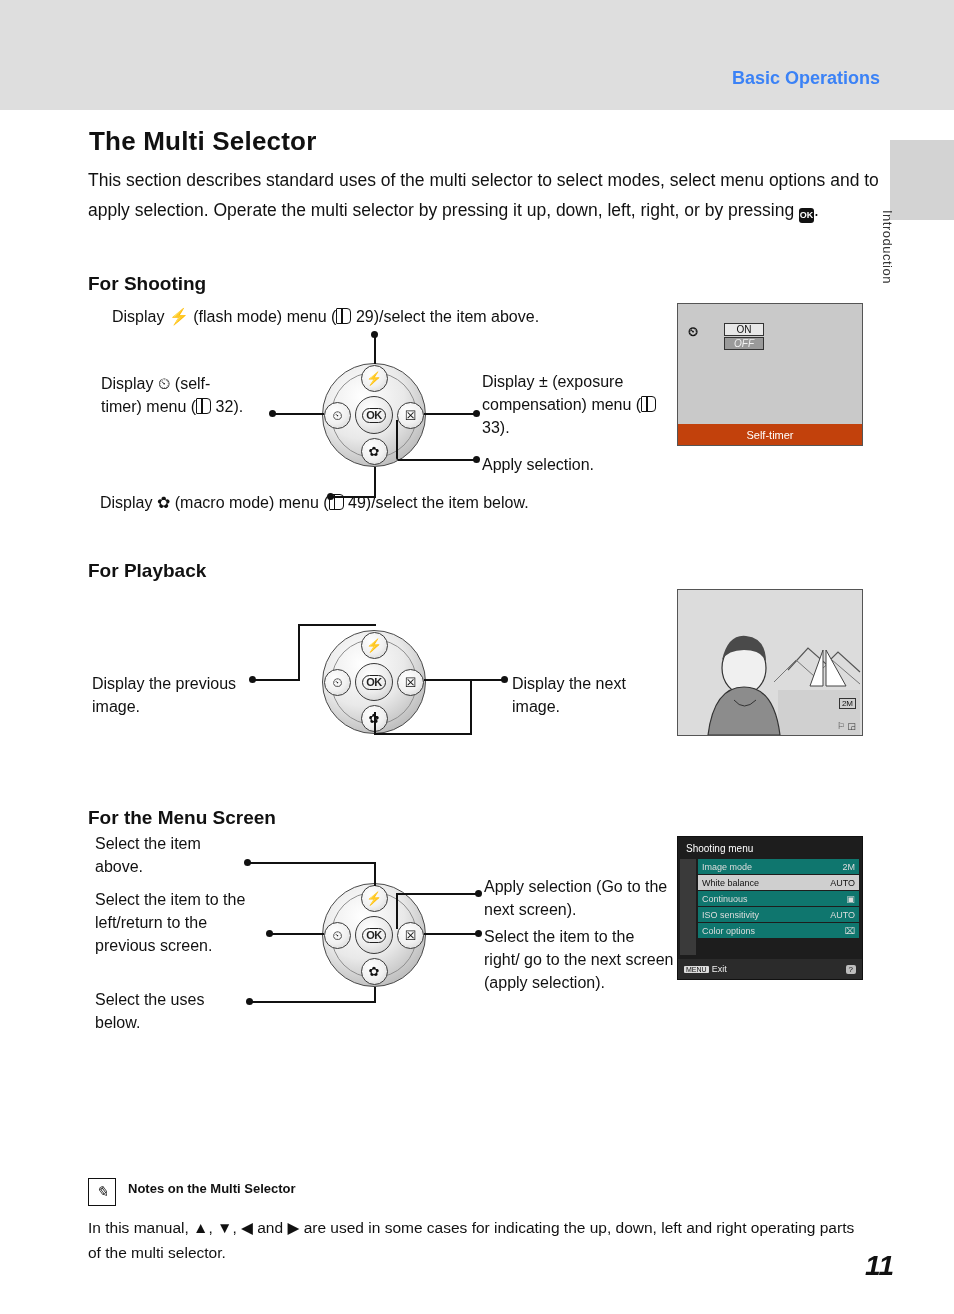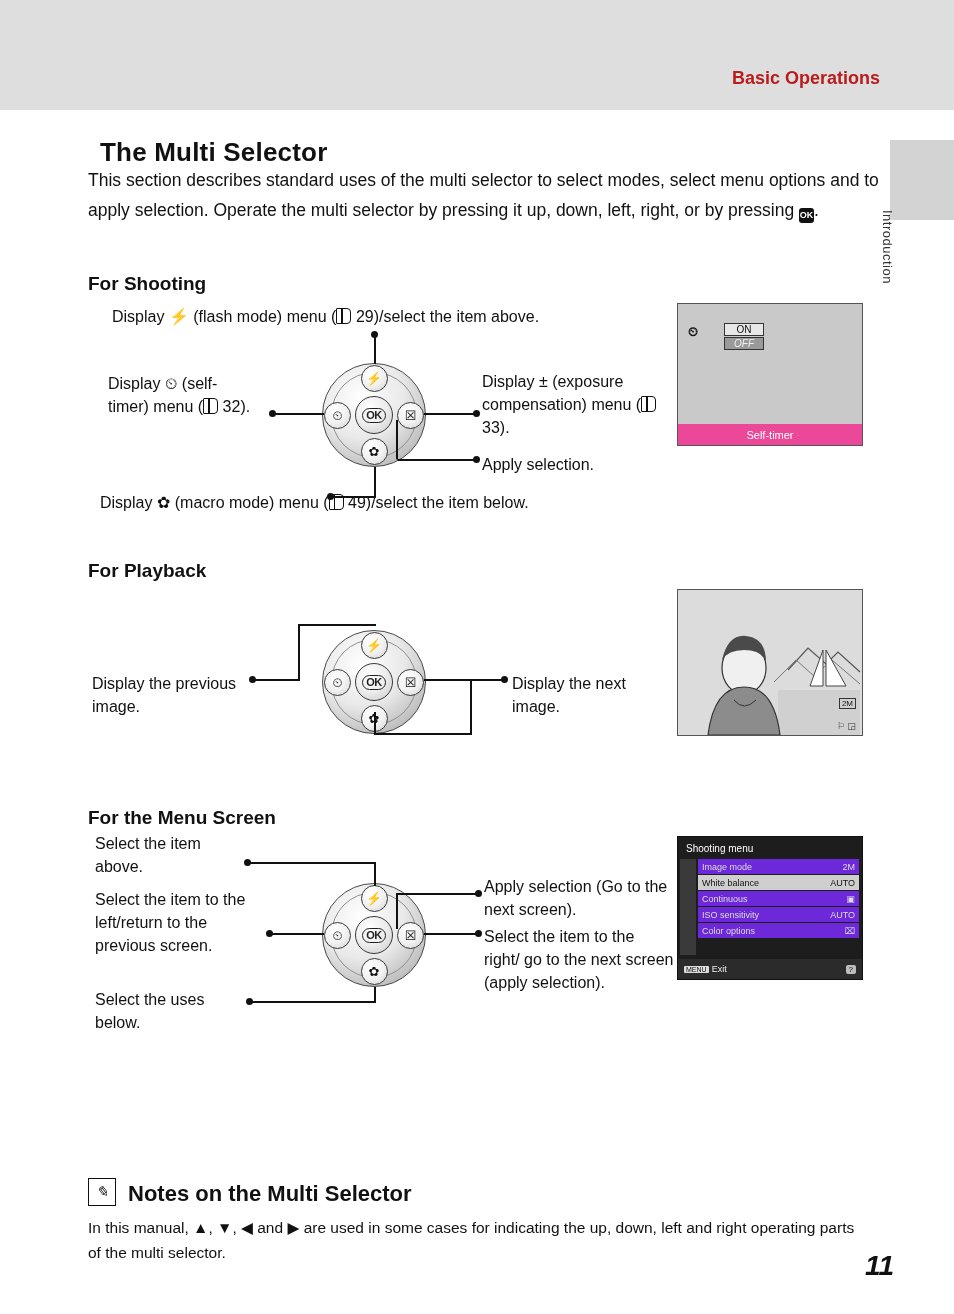--- a/index.html
+++ b/index.html
@@ -11,35 +11,35 @@
     position:relative;
     overflow:hidden;
   }
   .top-band{
     position:absolute;top:0;left:0;width:954px;height:110px;
     background:#dedede;
   }
   .header-title{
     position:absolute;top:68px;left:0;width:880px;
     text-align:right;
-    font-size:18px;font-weight:bold;color:#b91c1c;
+    font-size:18px;font-weight:bold;color:#3b82f6;
   }
   .side-tab{
     position:absolute;top:140px;left:890px;width:64px;height:80px;
     background:#d3d3d3;
   }
   .side-label{
     position:absolute;top:210px;left:880px;
     font-size:13px;color:#333;
     writing-mode:vertical-rl;
     letter-spacing:0.5px;
   }
   h1.page-title{
     position:absolute;top:125px;left:88px;
-    margin:12px;font-size:26px;font-weight:bold;letter-spacing:0.2px;
+    margin:1px;font-size:26px;font-weight:bold;letter-spacing:0.2px;
   }
   .intro{
     position:absolute;top:165px;left:88px;width:800px;
     font-size:17.5px;line-height:30px;color:#111;
   }
   h2.sec{
     position:absolute;margin:0;font-size:19px;font-weight:bold;
   }
   .lbl{position:absolute;font-size:16px;line-height:23px;color:#111;}
   .okglyph{
@@ -88,21 +88,21 @@
   
   .ln{position:absolute;background:#111;}
   .dotc{position:absolute;width:7px;height:7px;border-radius:50%;background:#111;}
 
   
   .screen{position:absolute;border:1.4px solid #555;box-sizing:border-box;background:#cfcfcf;}
 
   
   #scr-selftimer{left:677px;top:303px;width:186px;height:143px;background:#c9c9c9;}
   #scr-selftimer .bar{
-    position:absolute;left:0;bottom:0;width:100%;height:21px;background:#ec4899;
+    position:absolute;left:0;bottom:0;width:100%;height:21px;background:#c2410c;
     color:#fff;font-size:11px;display:flex;align-items:center;justify-content:center;
   }
   #scr-selftimer .tmr{
     position:absolute;left:10px;top:20px;font-size:13px;color:#111;font-weight:bold;
   }
   #scr-selftimer .onoff{position:absolute;left:46px;top:19px;}
   #scr-selftimer .on{border:1.4px solid #333;background:#e8e8e8;font-size:10px;padding:0 9px;text-align:center;}
   #scr-selftimer .off{border:1.4px solid #333;background:#9a9a9a;color:#f0f0f0;font-size:10px;padding:0 9px;text-align:center;margin-top:1px;font-style:italic;}
 
   
@@ -111,37 +111,37 @@
   #scr-playback .icons{position:absolute;right:6px;bottom:4px;font-size:9px;color:#333;}
   #scr-playback .tag{position:absolute;right:6px;bottom:26px;font-size:8px;border:1px solid #333;padding:0 2px;}
 
   
   #scr-menu{left:677px;top:836px;width:186px;height:144px;background:#1d1d1d;border-color:#111;}
   #scr-menu .title{position:absolute;left:8px;top:6px;color:#fff;font-size:10px;}
   #scr-menu .col{position:absolute;left:2px;top:22px;width:16px;bottom:24px;background:#3a3a3a;}
   #scr-menu .rows{position:absolute;left:20px;top:22px;right:3px;}
   #scr-menu .row{
     height:16px;display:flex;align-items:center;justify-content:space-between;
-    color:#ddd;font-size:9px;padding:0 4px;background:#6d28d9;border-bottom:1px solid #1d1d1d;
+    color:#ddd;font-size:9px;padding:0 4px;background:#0f766e;border-bottom:1px solid #1d1d1d;
     box-sizing:border-box;
   }
   #scr-menu .row.sel{background:#cfcfcf;color:#111;}
   #scr-menu .foot{
     position:absolute;left:0;right:0;bottom:0;height:20px;background:#2b2b2b;
     display:flex;align-items:center;color:#eee;font-size:9px;padding:0 6px;justify-content:space-between;
   }
   #scr-menu .mbadge{background:#ddd;color:#111;font-size:7px;padding:0 2px;border-radius:1px;margin-right:3px;}
   #scr-menu .qm{background:#bdbdbd;color:#111;font-size:8px;padding:0 3px;border-radius:2px;}
 
   
   .note-icon{
     position:absolute;left:88px;top:1178px;width:26px;height:26px;border:1.6px solid #111;
     display:flex;align-items:center;justify-content:center;font-size:15px;font-style:italic;
   }
-  .note-title{position:absolute;left:128px;top:1181px;font-size:22px;font-weight:bold;}
+  .note-title{position:absolute;left:128px;top:1181px;font-size:13px;font-weight:bold;}
   .note-body{position:absolute;left:88px;top:1215px;width:780px;font-size:15.5px;line-height:25px;}
   .pageno{position:absolute;right:60px;top:1250px;font-size:28px;font-style:italic;font-weight:bold;}
 </style>
 </head>
 <body>
 
 <div class="top-band"></div>
 <div class="header-title">Basic Operations</div>
 <div class="side-tab"></div>
 <div class="side-label">Introduction</div>
@@ -151,21 +151,21 @@
 <div class="intro">
   <span>This section describes standard uses of the multi selector to select modes, select menu options and to apply selection. Operate the multi selector by pressing it up, down, left, right, or by pressing </span><span class="okglyph">OK</span><span>.</span>
 </div>
 
 <h2 class="sec" style="top:273px;left:88px;">For Shooting</h2>
 
 <div class="lbl" style="top:305px;left:112px;width:560px;">
   <span>Display ⚡ (flash mode) menu (</span><span class="bookicon"></span> <span>29</span><span>)/select the item above.</span>
 </div>
 
-<div class="lbl" style="top:372px;left:108px;width:150px;">
+<div class="lbl" style="top:372px;left:101px;width:150px;">
   <span>Display ⏲ (self-timer) menu (</span><span class="bookicon"></span> <span>32</span><span>).</span>
 </div>
 
 <div class="lbl" style="top:370px;left:482px;width:195px;">
   <span>Display ± (exposure compensation) menu (</span><span class="bookicon"></span> <span>33</span><span>).</span>
 </div>
 
 <div class="lbl" style="top:453px;left:482px;width:220px;">Apply selection.</div>
 
 <div class="lbl" style="top:491px;left:100px;width:600px;">

